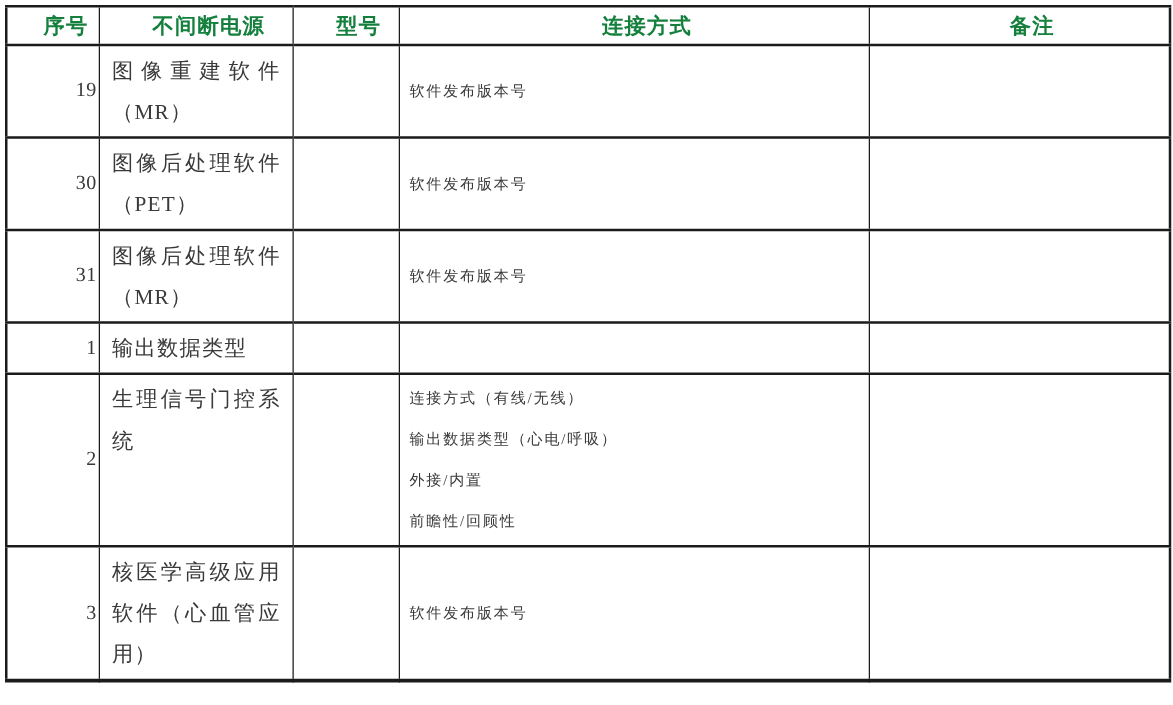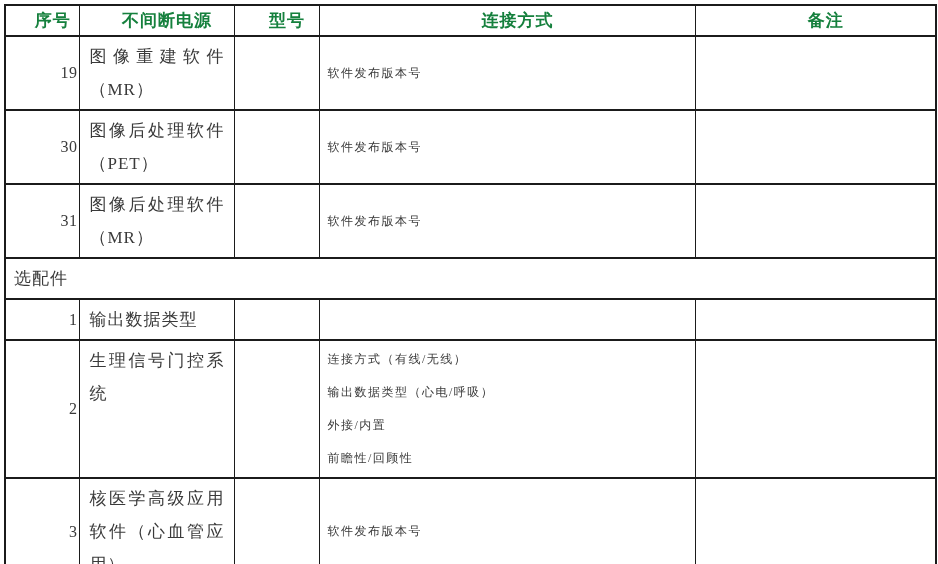--- a/index.html
+++ b/index.html
@@ -143,23 +143,20 @@
               <span>理</span>
               <span>软</span>
               <span>件</span>
             </div>
             <div class="jline">（MR）</div>
           </td>
         <td class="c-model"></td>
         <td class="c-spec">软件发布版本号</td>
         <td class="c-note"></td>
       </tr>
-      <tr class="r-section">
-        <td class="c-section" colspan="5">选配件</td>
-      </tr>
       <tr class="ro0">
         <td class="c-no">1</td>
         <td class="c-name">
             <div class="jline">输出数据类型</div>
           </td>
         <td class="c-model"></td>
         <td class="c-spec"></td>
         <td class="c-note"></td>
       </tr>
       <tr class="ro1">

